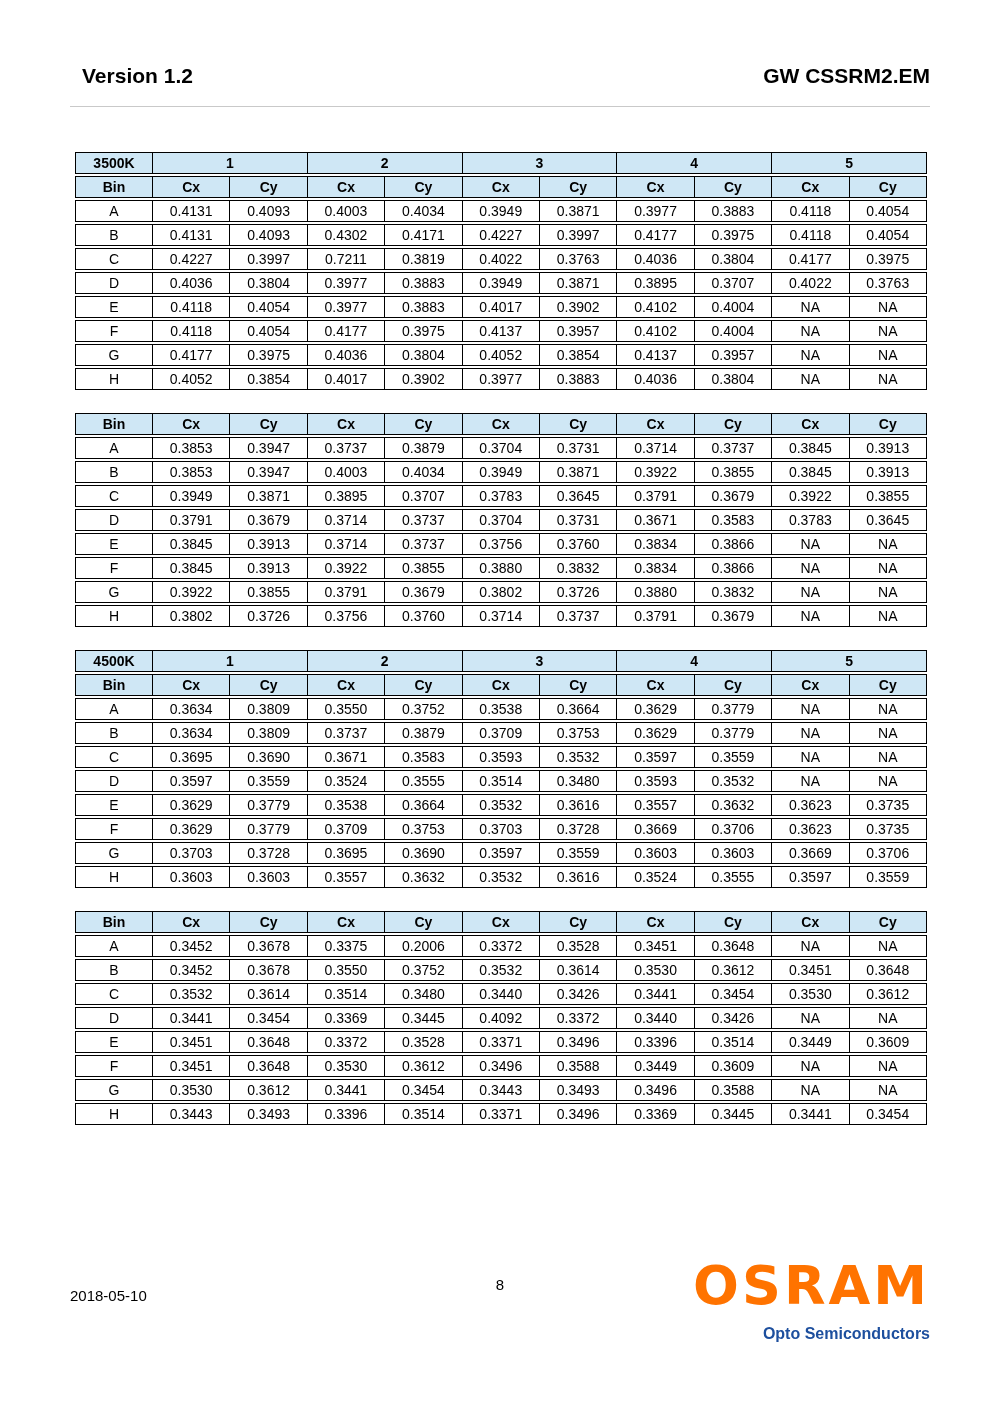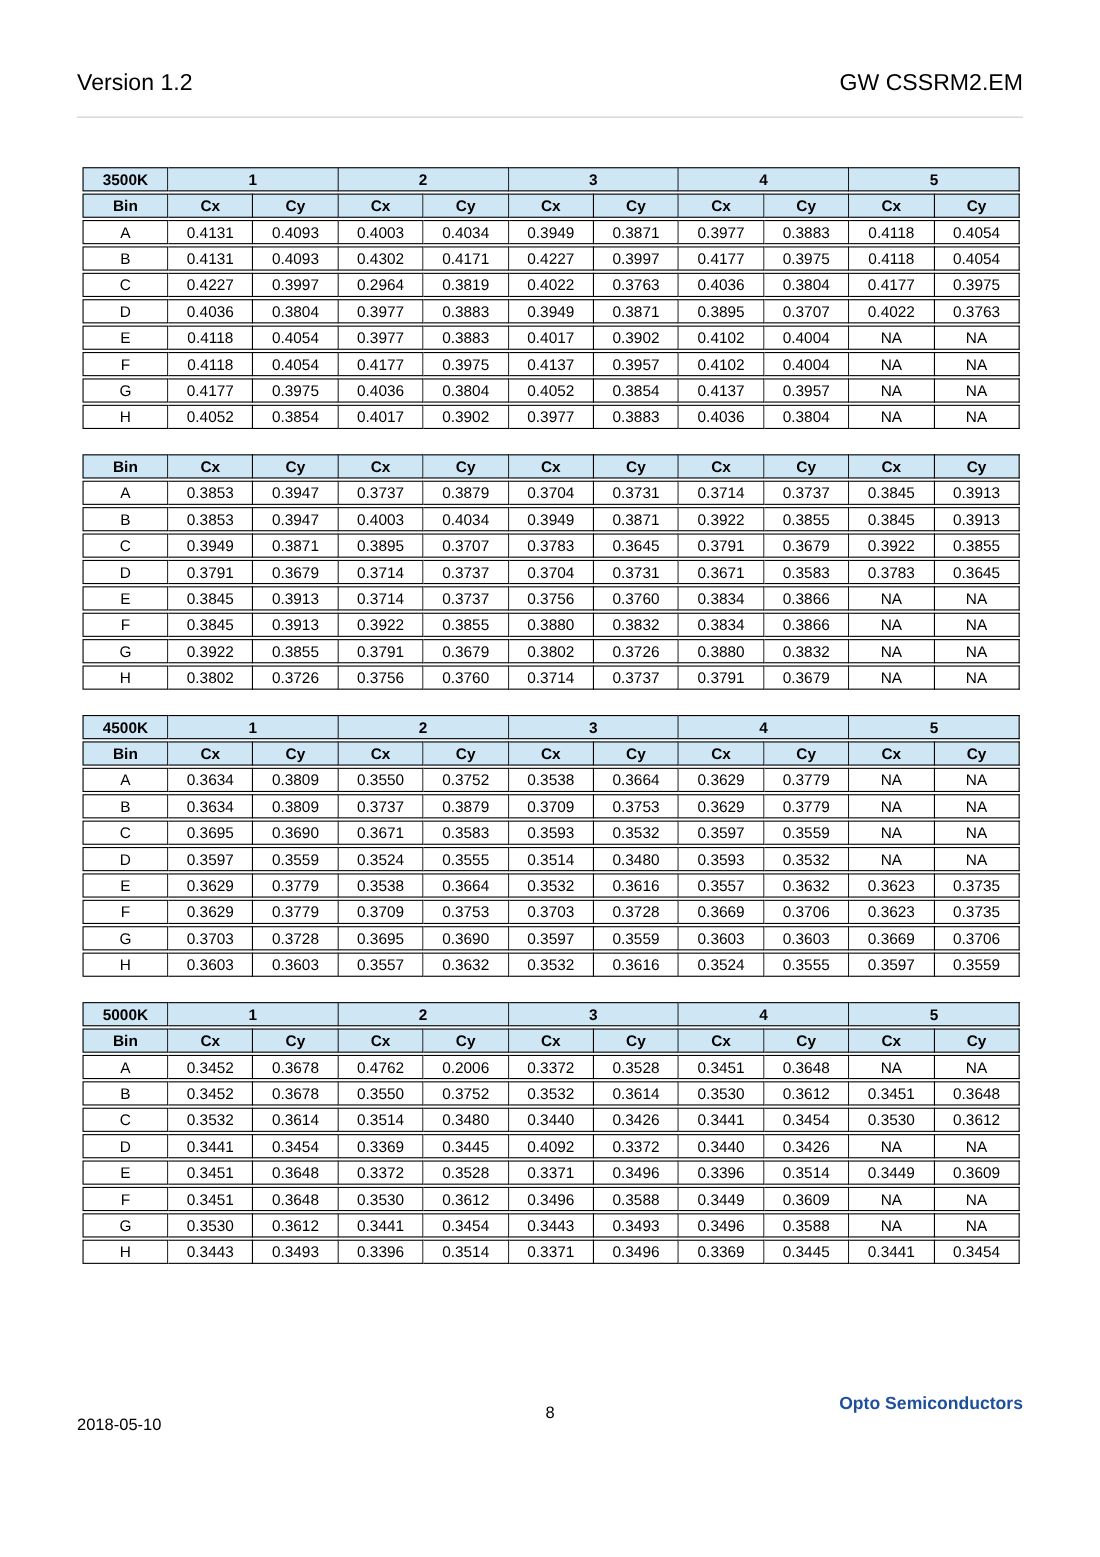--- a/index.html
+++ b/index.html
@@ -21,21 +21,22 @@
     top: 64px;
     left: 70px;
     right: 70px;
     display: flex;
     justify-content: space-between;
     align-items: baseline;
   }
   .doc-header .version,
   .doc-header .product {
     font-size: 21px;
-    font-weight: normal;
+    font-weight: bold;
+    margin-left: 12px;
   }
   .header-rule {
     position: absolute;
     top: 106px;
     left: 70px;
     right: 70px;
     border-top: 1px solid #c9c9c9;
     height: 0;
   }
   .tables {
@@ -193,21 +194,21 @@
             <td>0.3997</td>
             <td>0.4177</td>
             <td>0.3975</td>
             <td>0.4118</td>
             <td>0.4054</td>
           </tr>
           <tr>
             <td>C</td>
             <td>0.4227</td>
             <td>0.3997</td>
-            <td>0.2964</td>
+            <td>0.7211</td>
             <td>0.3819</td>
             <td>0.4022</td>
             <td>0.3763</td>
             <td>0.4036</td>
             <td>0.3804</td>
             <td>0.4177</td>
             <td>0.3975</td>
           </tr>
           <tr>
             <td>D</td>
@@ -565,47 +566,39 @@
           <col>
           <col>
           <col>
           <col>
           <col>
           <col>
           <col>
         </colgroup>
         <thead>
           <tr>
-            <th>5000K</th>
-            <th colspan="2">1</th>
-            <th colspan="2">2</th>
-            <th colspan="2">3</th>
-            <th colspan="2">4</th>
-            <th colspan="2">5</th>
-          </tr>
-          <tr>
             <th>Bin</th>
             <th>Cx</th>
             <th>Cy</th>
             <th>Cx</th>
             <th>Cy</th>
             <th>Cx</th>
             <th>Cy</th>
             <th>Cx</th>
             <th>Cy</th>
             <th>Cx</th>
             <th>Cy</th>
           </tr>
         </thead>
         <tbody>
           <tr>
             <td>A</td>
             <td>0.3452</td>
             <td>0.3678</td>
-            <td>0.4762</td>
+            <td>0.3375</td>
             <td>0.2006</td>
             <td>0.3372</td>
             <td>0.3528</td>
             <td>0.3451</td>
             <td>0.3648</td>
             <td>NA</td>
             <td>NA</td>
           </tr>
           <tr>
             <td>B</td>
@@ -701,16 +694,17 @@
         </tbody>
       </table>
     </div>
 
   <div class="doc-footer">
     <span class="footer-date">2018-05-10</span>
     <span class="footer-page">8</span>
   </div>
 
   <div class="logo">
+    <div class="logo-word">OSRAM</div>
     <div class="logo-sub">Opto Semiconductors</div>
   </div>
 
 </div>
 
 </body></html>

